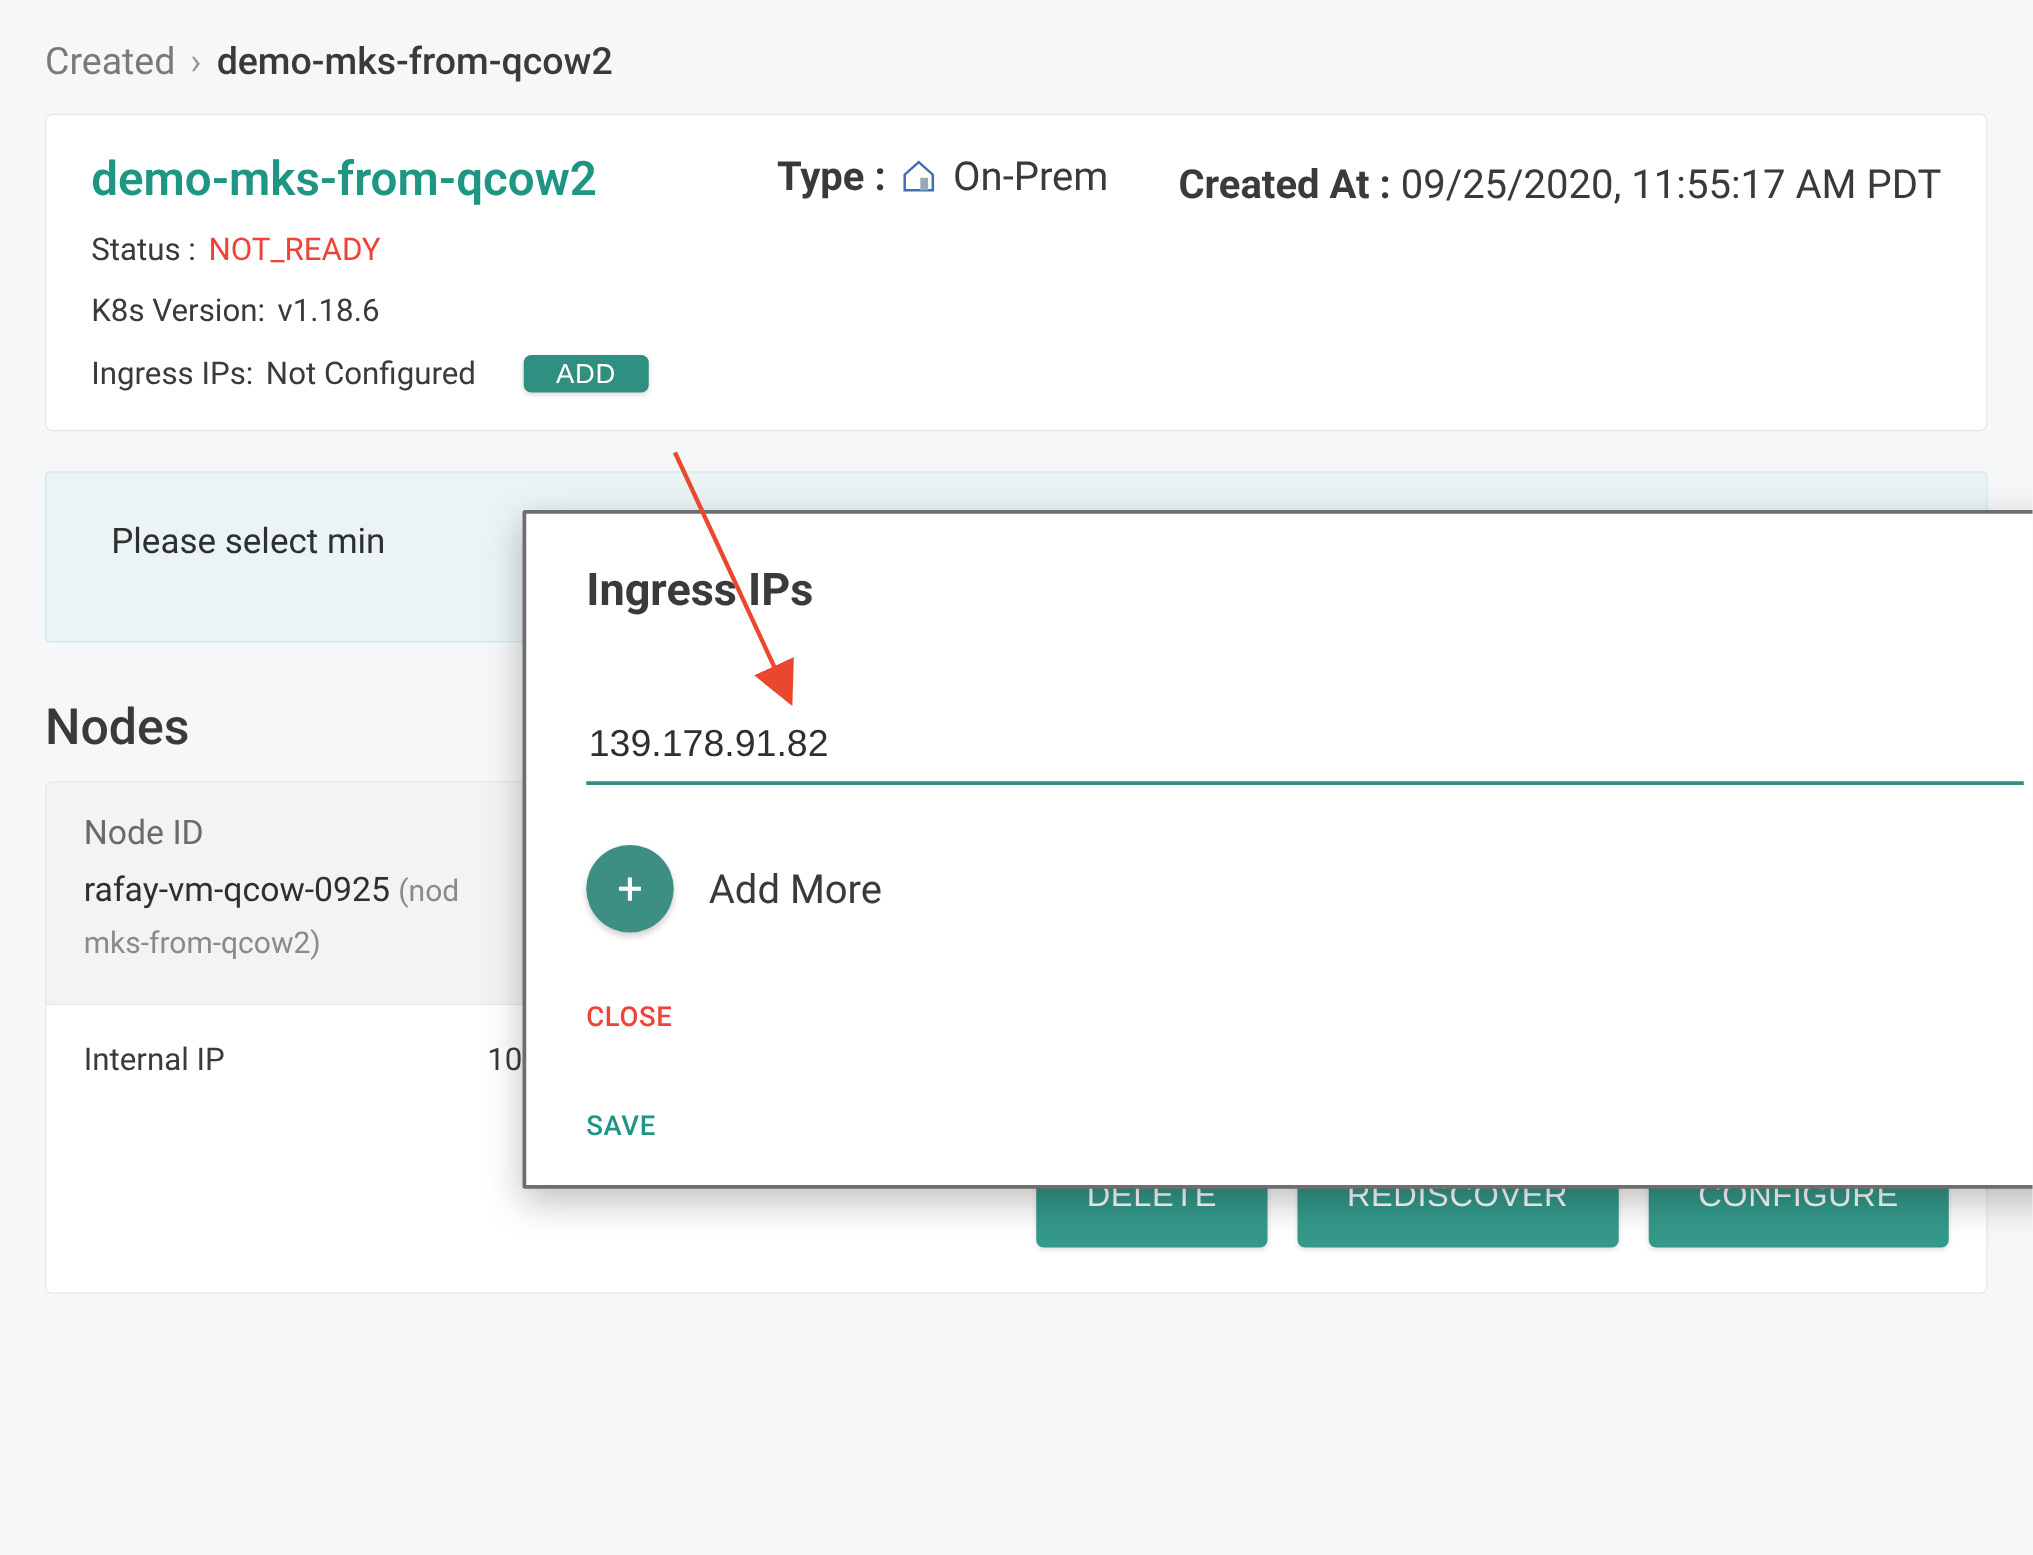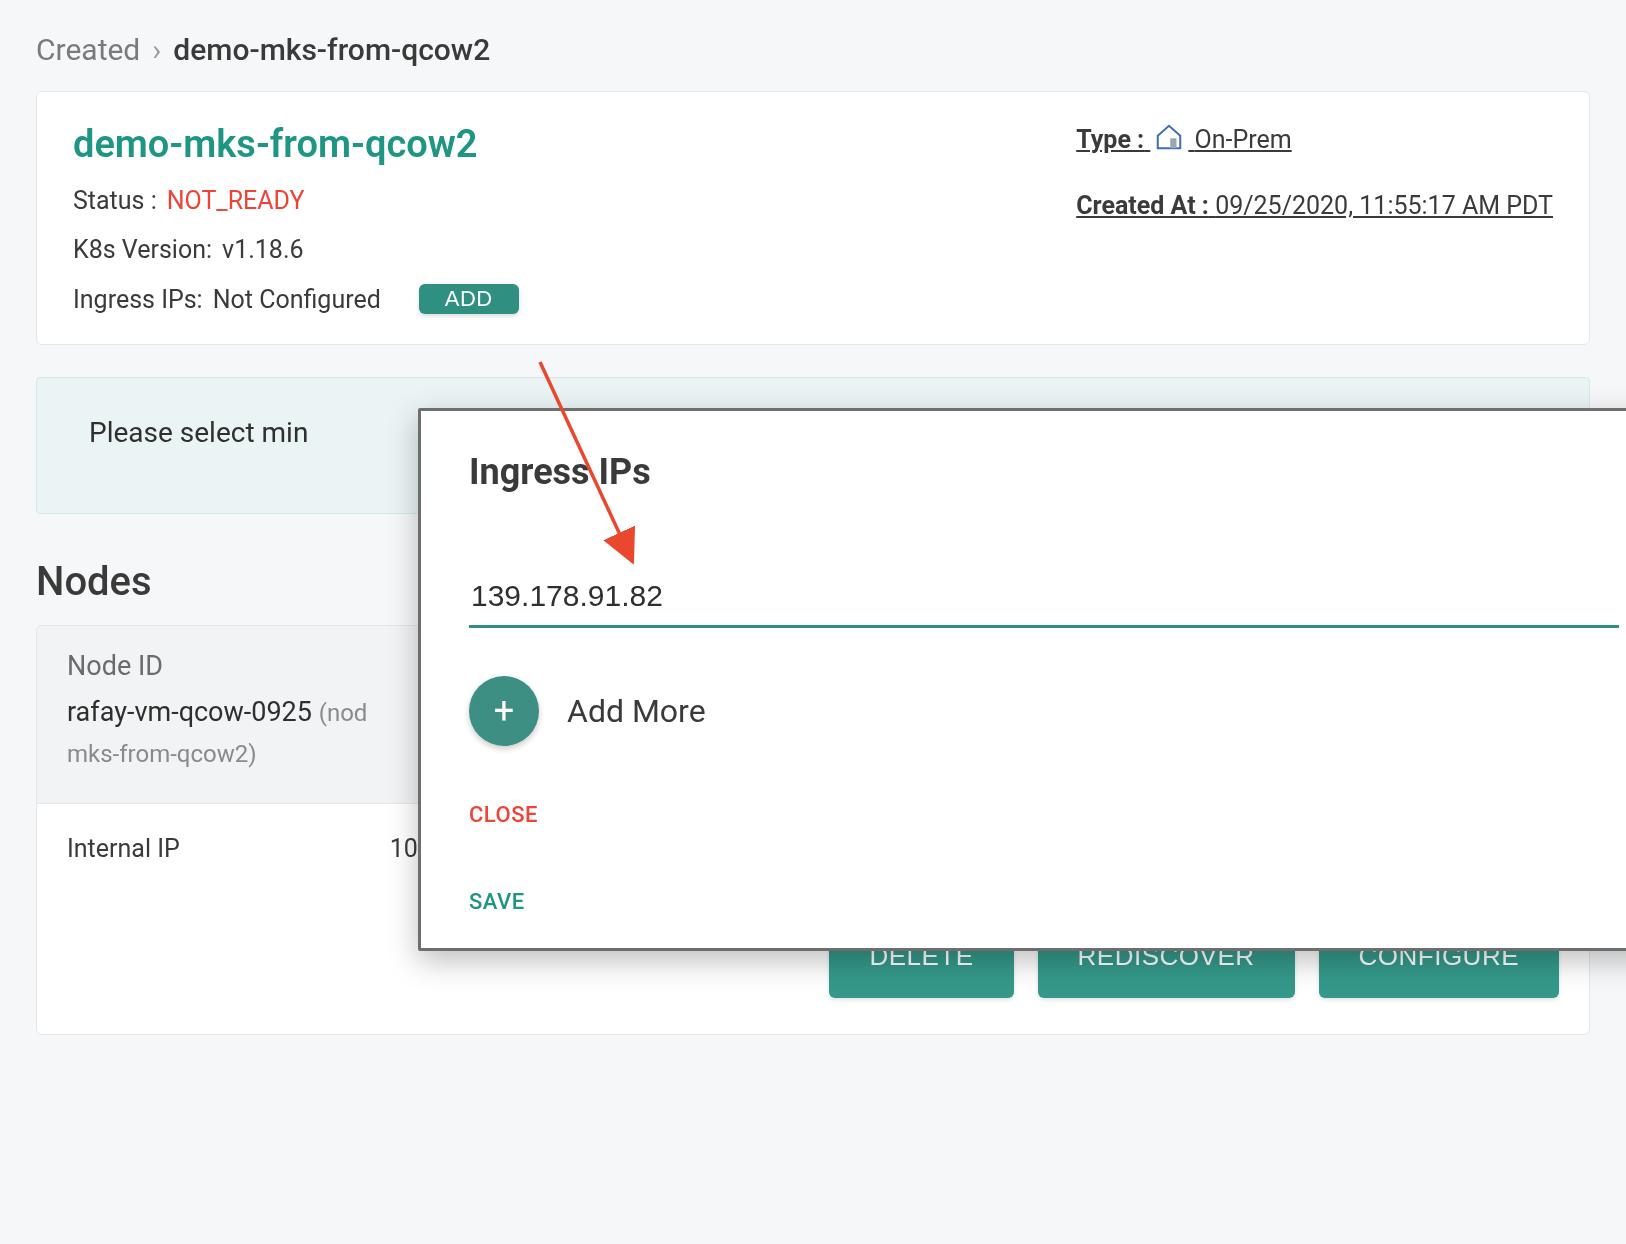--- a/index.html
+++ b/index.html
@@ -54,25 +54,24 @@
     border: none;
     border-radius: 6px;
     padding: 2px 26px;
     font-size: 22px;
     letter-spacing: 0.5px;
     cursor: pointer;
     box-shadow: 0 2px 4px rgba(0,0,0,0.15);
   }
   .header-right {
     display: flex;
-    flex-direction: column;
+    flex-direction: row;
     gap: 28px;
-    font-size: 25px;
+    font-size: 32px;
     min-width: 340px;
-    text-decoration: underline;
   }
   .header-right .bold { font-weight: 700; }
   .house-icon { display: inline-block; vertical-align: -4px; margin: 0 4px; }
 
   
   .banner {
     margin: 32px 36px 0 36px;
     background: #eaf4f5;
     border: 1px solid #d7e7e9;
     border-radius: 4px;
@@ -197,21 +196,21 @@
     <div>
       <span class="bold">Type :</span>
       <span class="house-icon">
         <svg width="30" height="30" viewBox="0 0 24 24" fill="none">
           <path d="M3 11 L12 3 L21 11 V21 H3 Z" stroke="#3f6fb5" stroke-width="1.6" fill="#fff"></path>
           <rect x="13" y="13" width="5" height="8" fill="#9aa7b5"></rect>
         </svg>
       </span>
       <span>On-Prem</span>
     </div>
-    <div style="line-height:1.6;">
+    <div style="line-height:1.6;margin-left:28px;">
       <span class="bold">Created At :</span>
       <span>09/25/2020, 11:55:17 AM PDT</span>
     </div>
   </div>
 </div>
 
 <div class="banner">
   <span>Please select min</span>
 </div>
 

